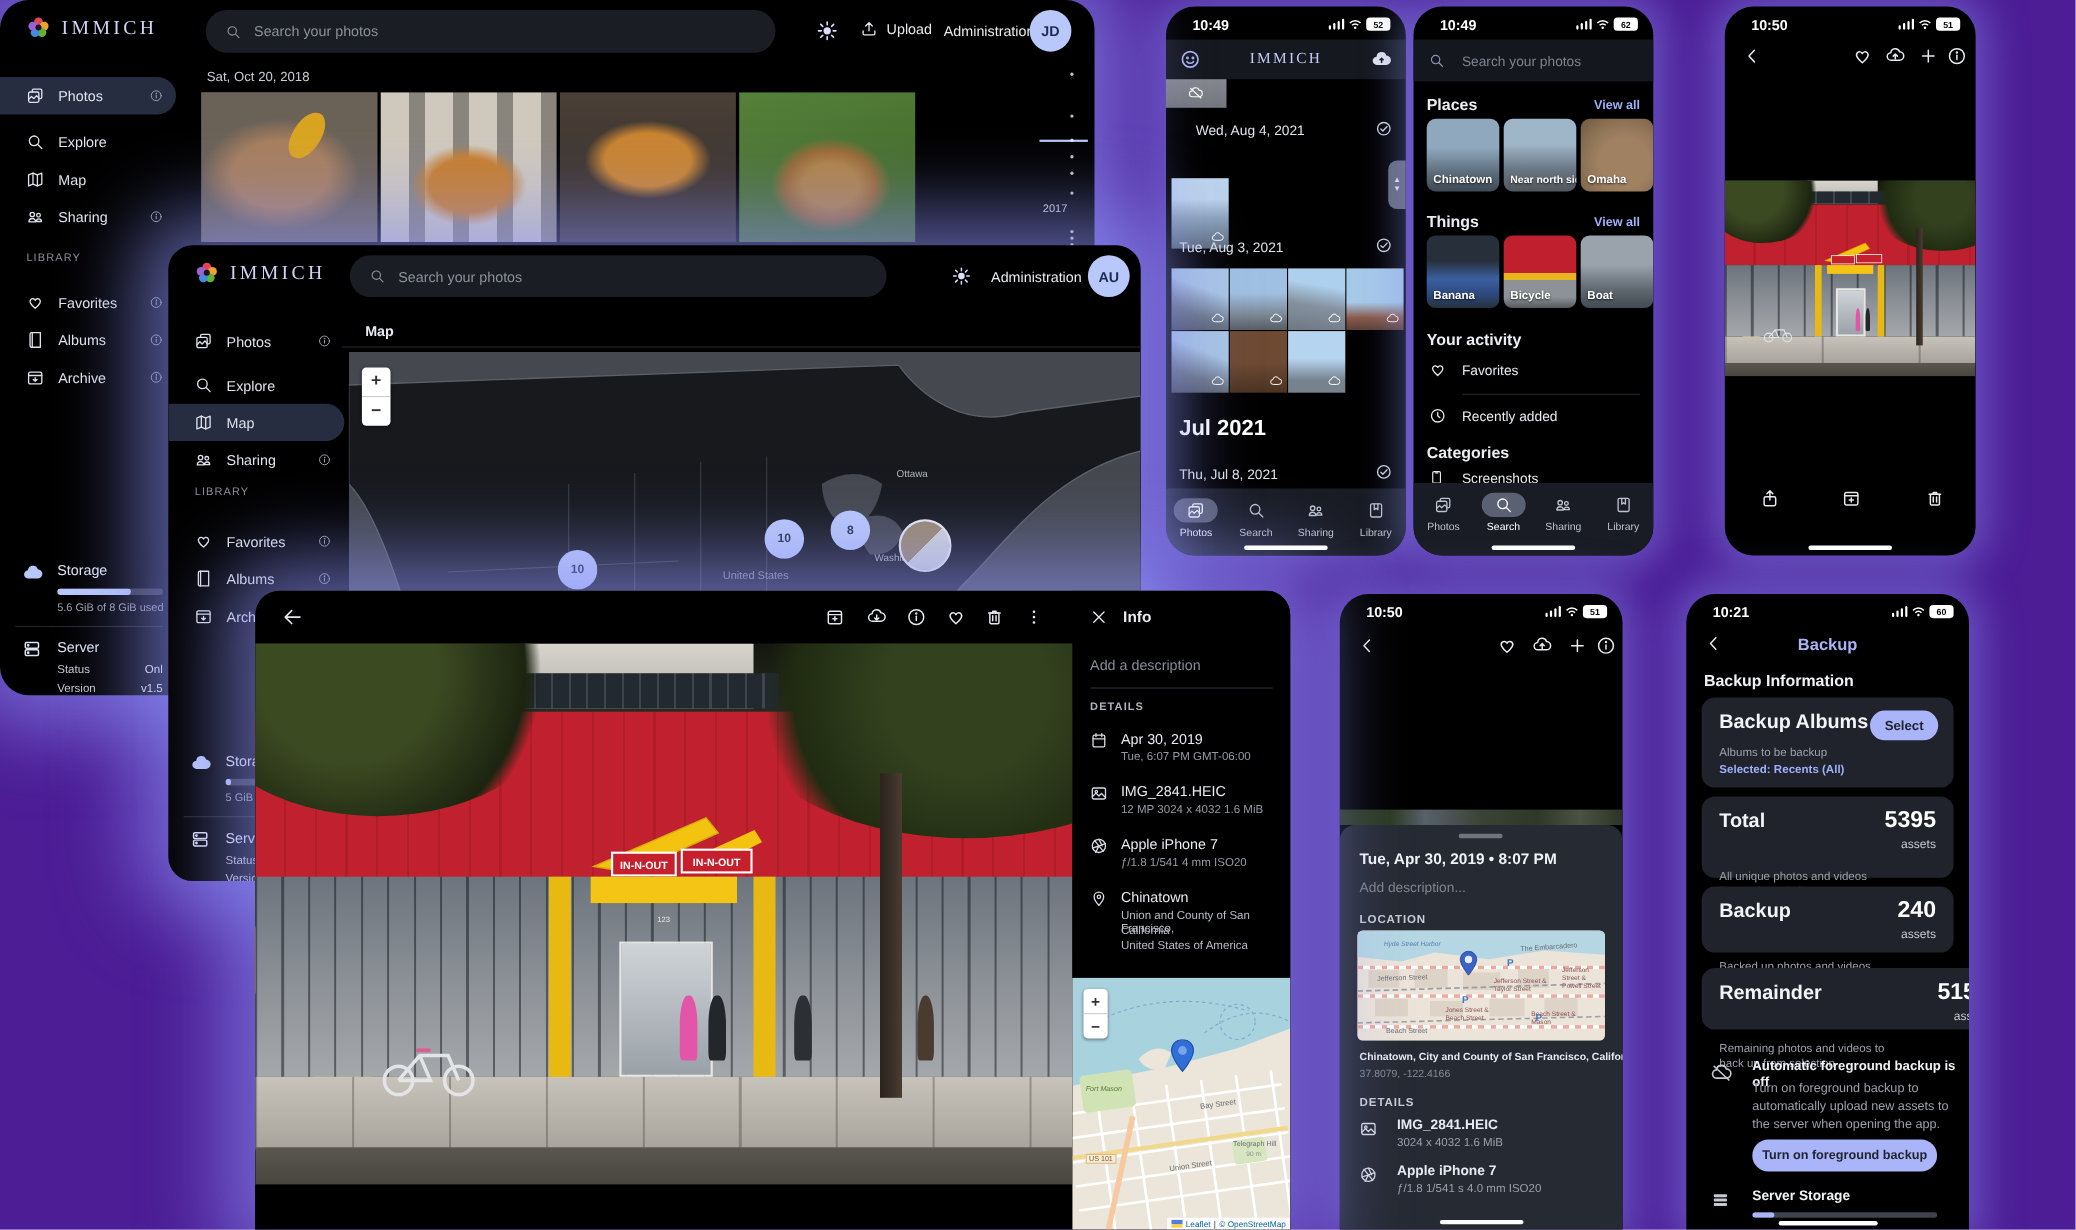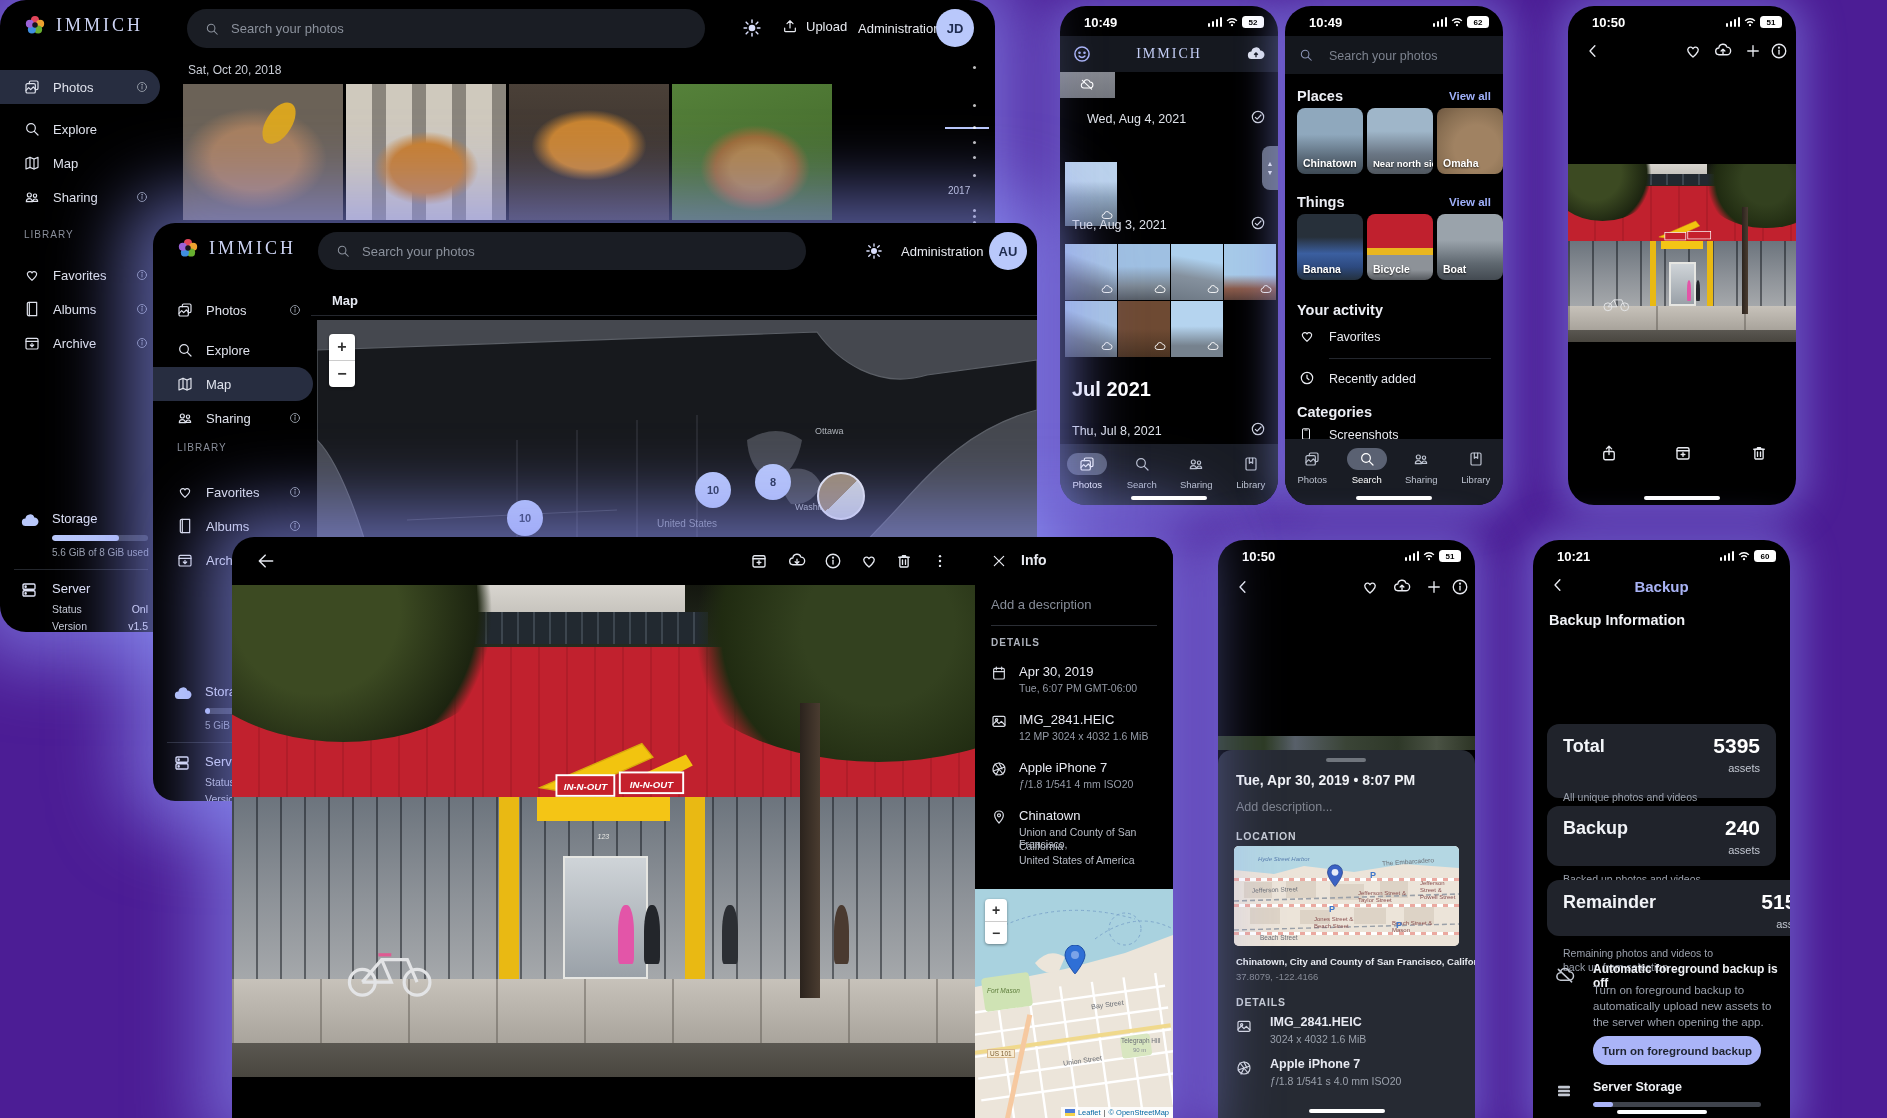--- a/index.html
+++ b/index.html
@@ -48,21 +48,21 @@
   .card-bicycle{background:linear-gradient(180deg,#c0202e 0 52%,#e9b61f 52% 62%,#8d9298 62% 85%,#55595e);}
 
   .cbadge{position:absolute;right:4px;bottom:4px;color:#fff;}
   .checkc{color:#cfd3db;}
   .thumbcircle{border-radius:50%;border:2px solid #e8eaf0;overflow:hidden;background:linear-gradient(135deg,#9c8a6e 0 50%,#cfd4d8 50%);}
 
   
   .cluster{position:absolute;border-radius:50%;background:#b9c8fb;color:#23304f;font-weight:bold;font-size:11px;display:flex;align-items:center;justify-content:center;border:3px solid rgba(185,200,251,.45);}
 
   
-  .innout{position:relative;overflow:hidden;background:#101010;font-style:italic;}
+  .innout{position:relative;overflow:hidden;background:#101010;}
   .io>div{position:absolute;}
   .io-top{left:0;top:0;width:100%;height:13%;background:linear-gradient(#14170f,#262b20);}
   .io-ceiling{left:33%;top:0;width:28%;height:12%;background:linear-gradient(#d8d5cf,#b4b1aa);}
   .io-winstrip{left:30%;top:5.5%;width:34%;height:6.5%;background:repeating-linear-gradient(90deg,#222930 0 14px,#3d464f 14px 16px);}
   .io-fol-l{left:-8%;top:-14%;width:46%;height:46%;border-radius:50%;background:radial-gradient(circle at 42% 42%,#3c4a22 0 35%,#1c2410 68%,rgba(10,14,4,0) 74%);}
   .io-fol-r{left:58%;top:-16%;width:58%;height:52%;border-radius:50%;background:radial-gradient(circle at 50% 48%,#33411f 0 30%,#202b11 62%,rgba(10,14,4,0) 72%);}
   .io-red{left:0;top:12.5%;width:100%;height:31%;background:repeating-linear-gradient(90deg,#c1212e 0 26px,#b01d29 26px 28px);}
   .io-store{left:0;top:43%;width:100%;height:37%;background:repeating-linear-gradient(90deg,rgba(18,22,28,.5) 0 2px,rgba(0,0,0,0) 2px 24px),linear-gradient(#6c747d,#8d9298 55%,#a5a8ab);}
   .io-awning{left:41%;top:43%;width:18%;height:5%;background:#f4c515;}
   .io-pillar{top:43%;width:2.6%;height:37%;background:#e9b913;}
@@ -1080,20 +1080,26 @@
           </svg>
       <span class="batt">60</span>
     </span>
   </div>
   <svg class="i18 stroke abs" viewBox="0 0 24 24" style="left:16px;top:36px;">
         <path d="M14.5 5 8 12l6.5 7"></path>
       </svg>
   <div class="abs" style="left:0;right:0;top:38px;text-align:center;font-size:15px;font-weight:bold;color:#a9b3f5;">Backup</div>
   <div class="abs" style="left:16px;top:72px;font-size:14.5px;font-weight:bold;color:#f0f2f6;">Backup Information</div>
 
+  <div class="bkcard" style="top:94px;height:82px;">
+    <div class="t">Backup Albums</div>
+    <div class="pillbtn abs" style="right:14px;top:12px;width:62px;height:27px;font-size:12px;">Select</div>
+    <div class="abs" style="left:16px;top:44px;font-size:10.5px;color:#9aa0ac;">Albums to be backup</div>
+    <div class="abs" style="left:16px;top:60px;font-size:10.5px;font-weight:bold;color:#9fb0fa;">Selected: Recents (All)</div>
+  </div>
   <div class="bkcard" style="top:184px;height:74px;">
     <div class="t">Total</div>
     <div class="v">5395</div>
     <div class="as">assets</div>
     <div class="s">All unique photos and videos from selected albums</div>
   </div>
   <div class="bkcard" style="top:266px;height:60px;">
     <div class="t">Backup</div>
     <div class="v">240</div>
     <div class="as">assets</div>

